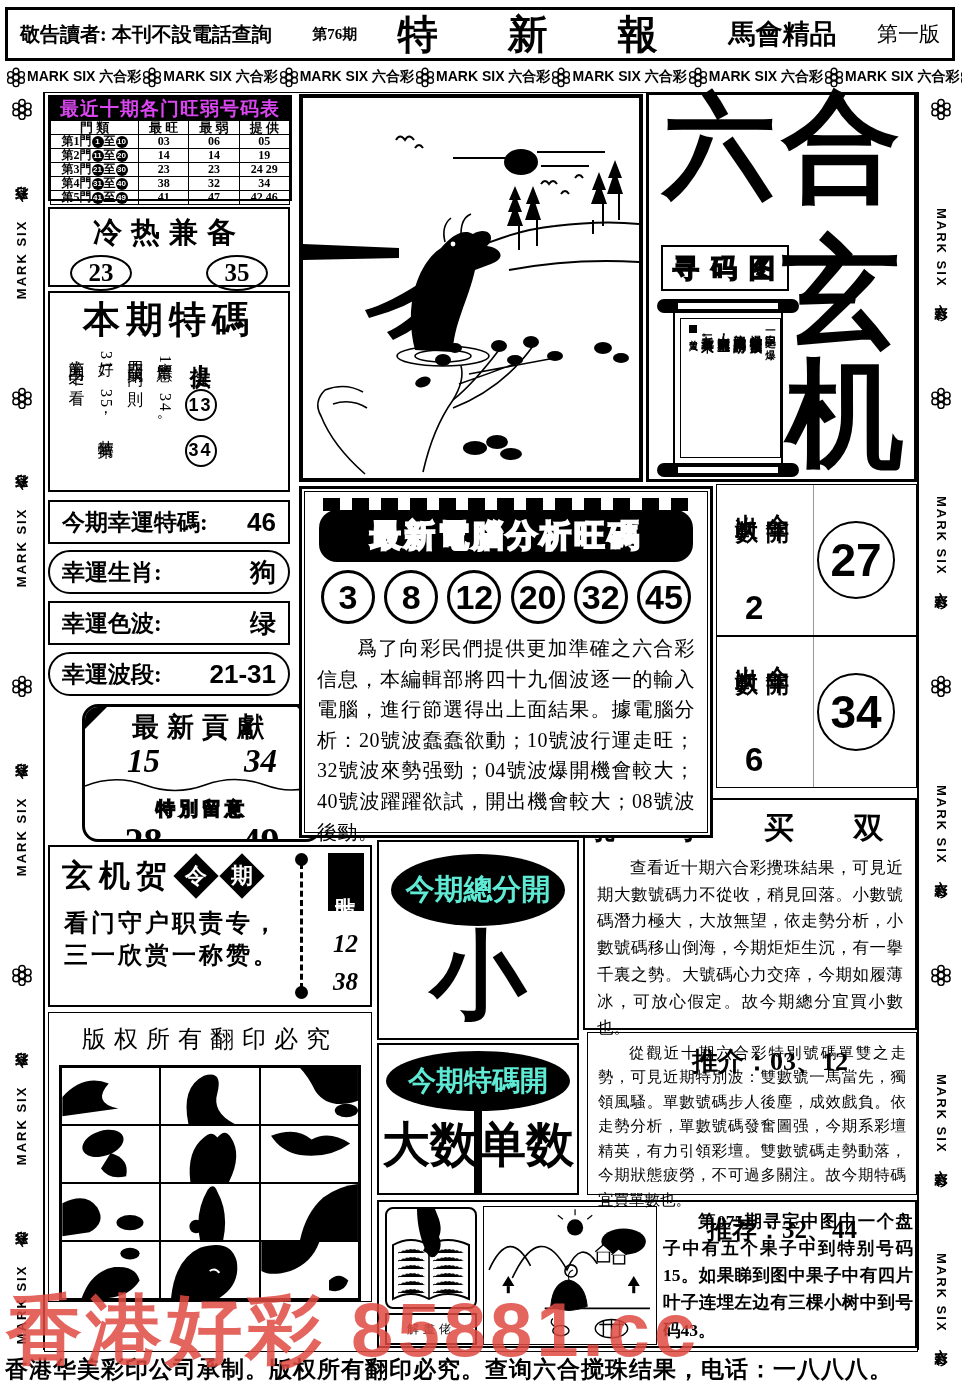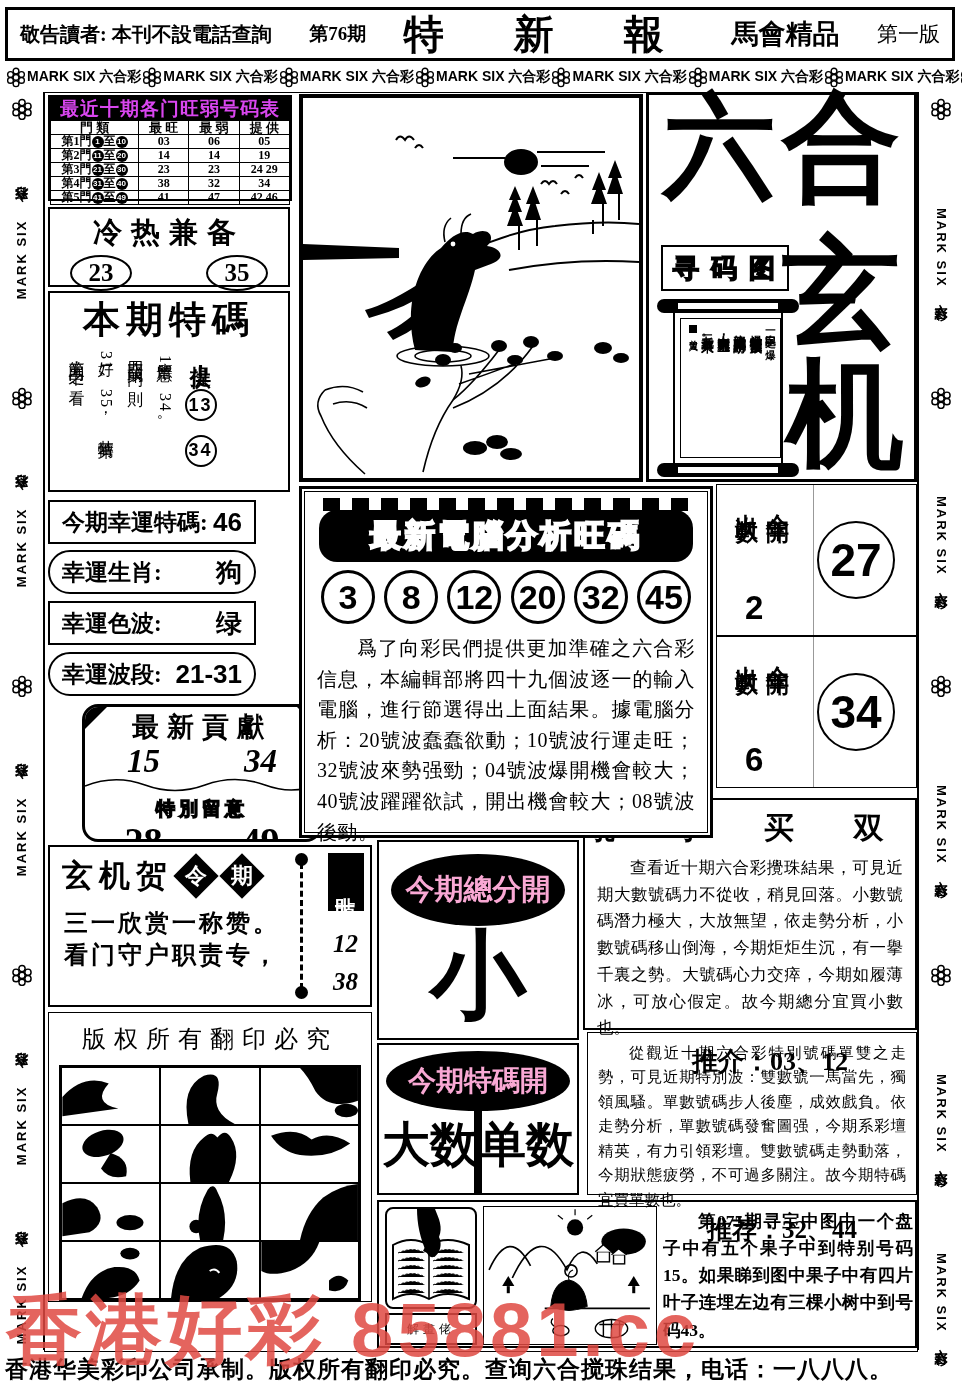--- a/index.html
+++ b/index.html
@@ -3,21 +3,21 @@
 <meta charset="utf-8">
 <style>
   * { margin:0; padding:0; box-sizing:border-box; }
   body { background:#888; font-family:"Liberation Serif","DejaVu Serif",serif; color:#000; }
   .page { position:relative; width:962px; height:1388px; background:#fff; margin:0 auto; overflow:hidden; }
 
   
   .hdr { position:absolute; left:5px; top:7px; width:950px; height:54px; border:3px solid #000;
          display:flex; align-items:center; justify-content:space-between; padding:0 12px; }
   .hdr .notice { font-size:20px; font-weight:bold; }
-  .hdr .issue  { font-size:19px; font-weight:bold; }
+  .hdr .issue  { font-size:15px; font-weight:bold; }
   .hdr .title  { font-size:40px; font-weight:bold; letter-spacing:30px; white-space:nowrap; }
   .hdr .subtitle { font-size:27px; font-weight:bold; }
   .hdr .edition  { font-size:21px; }
 
   
   .marq { position:absolute; left:5px; top:64px; width:950px; height:26px;
           display:flex; align-items:center; justify-content:space-between;
           font-family:"Liberation Sans","DejaVu Sans",sans-serif; font-weight:bold; font-size:14px; white-space:nowrap; }
   .flower svg { display:block; }
 
@@ -52,21 +52,21 @@
   
   .spec { position:absolute; left:48px; top:291px; width:242px; height:201px; border:2.5px solid #000; }
   .spec-title { font-size:37px; font-weight:bold; text-align:center; letter-spacing:6px; margin-top:2px; }
   .spec-body { writing-mode:vertical-rl; height:146px; margin:4px 10px 0 6px; font-size:16px; line-height:1.15; }
   .spec-body > div { margin-left:11px; letter-spacing:2px; }
   .prov-col { font-size:21px; font-weight:bold; }
   .pcirc { writing-mode:horizontal-tb; display:inline-flex; width:32px; height:32px; border:2px solid #000; border-radius:50%;
            align-items:center; justify-content:center; font:700 18px "Liberation Sans",sans-serif; margin:6px 0 0 0; }
 
   
-  .lrow { position:absolute; left:48px; width:208px; height:44px; border:2px solid #000; background:#fff;
+  .lrow { position:absolute; left:48px; width:242px; height:44px; border:2px solid #000; background:#fff;
           display:flex; align-items:center; justify-content:space-between; padding:0 12px; }
   .lrow .lab { font-size:23px; font-weight:bold; white-space:nowrap; }
   .lrow .val { font-size:26px; font-weight:bold; font-family:"Liberation Sans",sans-serif; }
   .round { border-radius:22px; }
 
   
   .contrib { position:absolute; left:50px; top:704px; width:240px; height:138px; border:3px solid #000; border-radius:16px;
              text-align:center; overflow:hidden;margin-left:32px; }
   .contrib .corner { position:absolute; width:26px; height:26px; background:#000; top:-2px; }
   .contrib .corner.tl { left:-2px; clip-path:polygon(0 0,100% 0,0 100%); }
@@ -140,21 +140,21 @@
 
   
   .smallbox { position:absolute; left:583px; top:798px; width:334px; height:232px; border:2px solid #000; background:#fff; z-index:1; }
   .small-title { text-align:right; padding:8px 16px 0 0; font-size:30px; font-weight:bold; letter-spacing:26px; white-space:nowrap; }
   .small-para { margin:6px 12px 0; font-size:16.5px; line-height:1.62; text-align:justify; text-indent:2em; }
   .small-rec { text-align:center; padding-left:40px; font-size:26px; font-weight:bold; margin-top:2px; }
 
   
   .total { position:absolute; left:377px; top:840px; width:202px; height:200px; border:2px solid #000; text-align:center; }
   .ellipse-banner { width:174px; height:72px; background:#000; border-radius:50%; margin:12px auto 0;
-                    display:flex; align-items:center; justify-content:center; color:#f9a8d4; font-size:29px; font-weight:bold; white-space:nowrap; }
+                    display:flex; align-items:center; justify-content:center; color:#5eead4; font-size:29px; font-weight:bold; white-space:nowrap; }
   .total-char { font-size:96px; font-weight:bold; line-height:1.05; }
 
   
   .spopen { position:absolute; left:377px; top:1043px; width:202px; height:152px; border:2px solid #000; }
   .spopen .ellipse-banner { width:184px; height:60px; margin-top:6px; font-size:28px; }
   .spopen-bar { position:absolute; left:calc(50% - 4px); top:62px; bottom:0; width:8px; background:#000; }
   .spopen-vals { position:absolute; top:68px; left:0; right:0; display:flex; justify-content:center; font-size:48px; font-weight:bold; }
   .spopen-text { position:absolute; left:587px; top:1032px; width:330px; height:163px; border:1.5px solid #000; background:#fff; }
   .spopen-para { margin:8px 10px 0; font-size:15.5px; line-height:1.58; text-align:justify; text-indent:2em; }
   .spopen-rec { text-align:center; padding-left:60px; font-size:25px; font-weight:bold; margin-top:1px; }
@@ -535,22 +535,22 @@
     <div class="myst-title">
       <span>玄机贺</span>
       <span class="diamond">
           <span>令</span>
         </span>
       <span class="diamond">
           <span>期</span>
         </span>
     </div>
     <div class="myst-poem">
+      <div>看门守户职责专，</div>
       <div>三一欣赏一称赞。</div>
-      <div>看门守户职责专，</div>
     </div>
     <div class="dashline"></div>
     <div class="tipbox">貼士</div>
     <div class="tipnums">
       <div>12</div>
       <div>38</div>
     </div>
   </div>
 
   <div class="puzzle">

